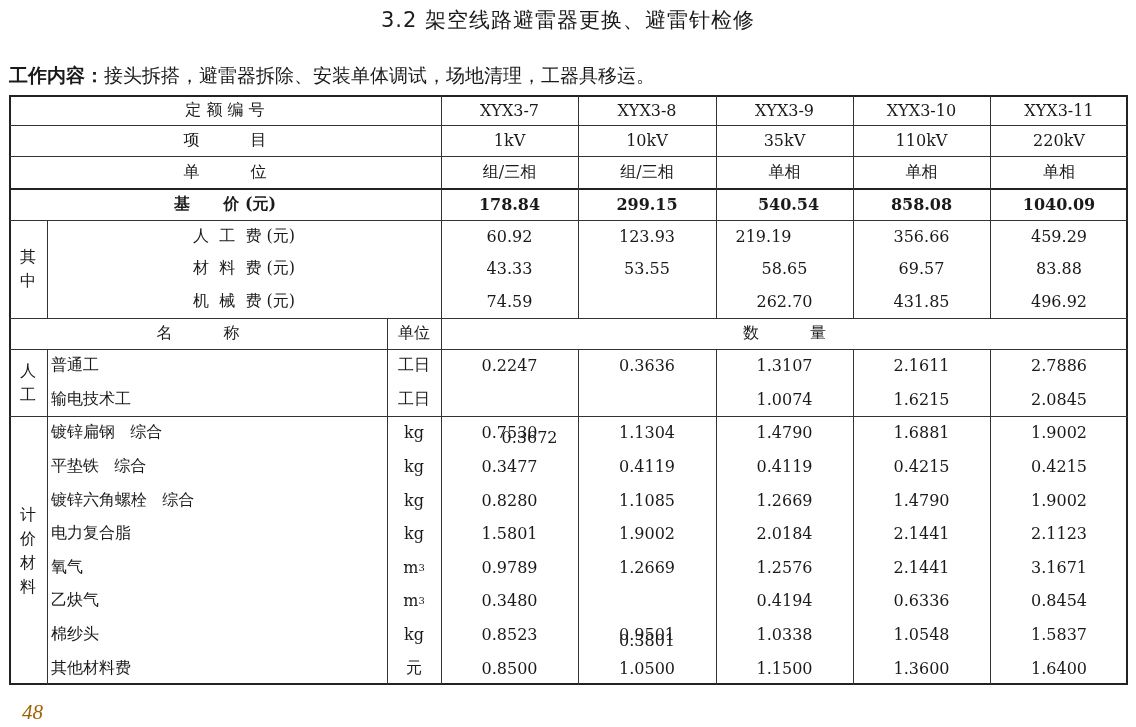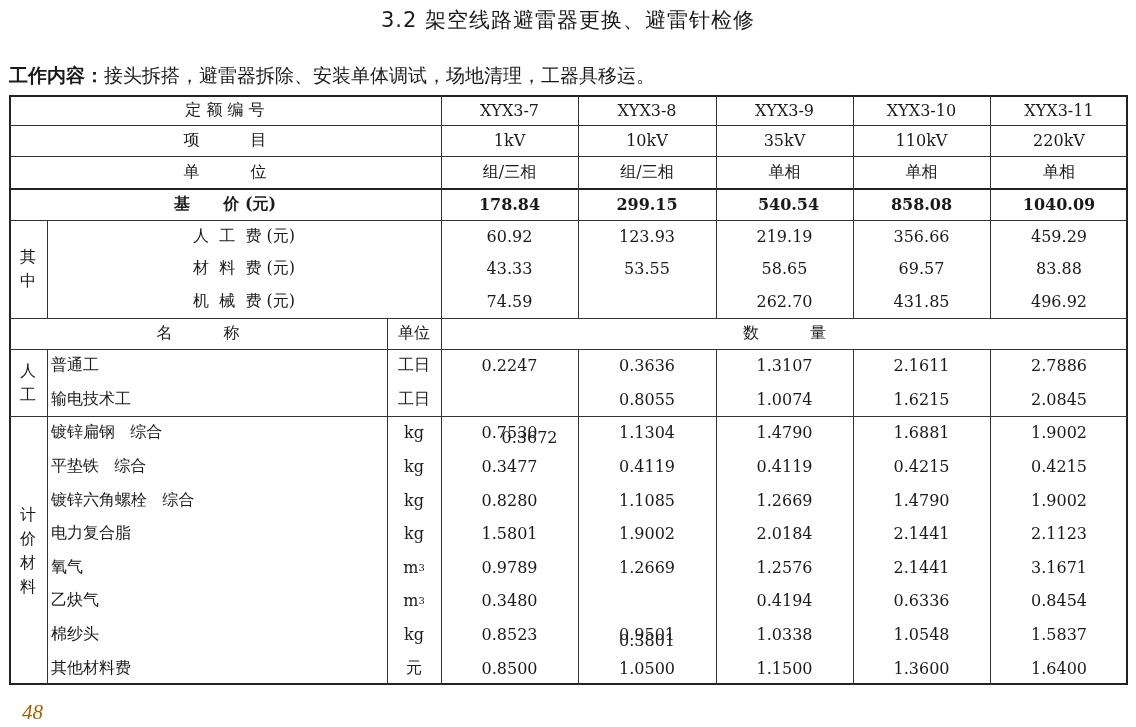--- a/index.html
+++ b/index.html
@@ -54,21 +54,21 @@
     <div class="cell" style="left: 567px; top: -2px; width: 138px; height: 30px;">XYX3-8</div>
     <div class="cell" style="left: 567px; top: 28px; width: 138px; height: 31px;">10kV</div>
     <div class="cell" style="left: 567px; top: 59px; width: 138px; height: 32px;">组/三相</div>
     <div class="cell bold" style="left: 567px; top: 91px; width: 138px; height: 32px;">299.15</div>
     <div class="cell" style="left: 567px; top: 123px; width: 138px; height: 32.6667px;">123.93</div>
     <div class="cell" style="left: 567px; top: 155.667px; width: 138px; height: 32.6667px;">53.55</div>
     <div class="cell" style="left: 705px; top: -2px; width: 137px; height: 30px;">XYX3-9</div>
     <div class="cell" style="left: 705px; top: 28px; width: 137px; height: 31px;">35kV</div>
     <div class="cell" style="left: 705px; top: 59px; width: 137px; height: 32px;">单相</div>
     <div class="cell bold" style="left: 705px; top: 91px; width: 137px; height: 32px; padding-left: 8px;">540.54</div>
-    <div class="cell" style="left: 705px; top: 123px; width: 137px; height: 32.6667px;">219.19</div>
+    <div class="cell" style="left: 684px; top: 123px; width: 137px; height: 32.6667px;">219.19</div>
     <div class="cell" style="left: 705px; top: 155.667px; width: 137px; height: 32.6667px;">58.65</div>
     <div class="cell" style="left: 705px; top: 188.333px; width: 137px; height: 32.6667px;">262.70</div>
     <div class="cell" style="left: 842px; top: -2px; width: 137px; height: 30px;">XYX3-10</div>
     <div class="cell" style="left: 842px; top: 28px; width: 137px; height: 31px;">110kV</div>
     <div class="cell" style="left: 842px; top: 59px; width: 137px; height: 32px;">单相</div>
     <div class="cell bold" style="left: 842px; top: 91px; width: 137px; height: 32px;">858.08</div>
     <div class="cell" style="left: 842px; top: 123px; width: 137px; height: 32.6667px;">356.66</div>
     <div class="cell" style="left: 842px; top: 155.667px; width: 137px; height: 32.6667px;">69.57</div>
     <div class="cell" style="left: 842px; top: 188.333px; width: 137px; height: 32.6667px;">431.85</div>
     <div class="cell" style="left: 979px; top: -2px; width: 138px; height: 30px;">XYX3-11</div>
@@ -82,21 +82,20 @@
     <div class="cell left" style="left: 36px; top: 252px; width: 340px; height: 33.5px;">普通工</div>
     <div class="cell" style="left: 376px; top: 252px; width: 54px; height: 33.5px;">工日</div>
     <div class="cell" style="left: 430px; top: 252px; width: 137px; height: 33.5px;">0.2247</div>
     <div class="cell" style="left: 567px; top: 252px; width: 138px; height: 33.5px;">0.3636</div>
     <div class="cell" style="left: 705px; top: 252px; width: 137px; height: 33.5px;">1.3107</div>
     <div class="cell" style="left: 842px; top: 252px; width: 137px; height: 33.5px;">2.1611</div>
     <div class="cell" style="left: 979px; top: 252px; width: 138px; height: 33.5px;">2.7886</div>
     <div class="cell left" style="left: 36px; top: 285.5px; width: 340px; height: 33.5px;">输电技术工</div>
     <div class="cell" style="left: 376px; top: 285.5px; width: 54px; height: 33.5px;">工日</div>
     <div class="cell" style="left: 450px; top: 285.5px; width: 137px; height: 33.5px; margin-top: 38px;">0.3672</div>
-    <div class="cell" style="left: 567px; top: 285.5px; width: 138px; height: 33.5px;">0.8055</div>
     <div class="cell" style="left: 705px; top: 285.5px; width: 137px; height: 33.5px;">1.0074</div>
     <div class="cell" style="left: 842px; top: 285.5px; width: 137px; height: 33.5px;">1.6215</div>
     <div class="cell" style="left: 979px; top: 285.5px; width: 138px; height: 33.5px;">2.0845</div>
     <div class="cell vert" style="left: -2px; top: 319px; width: 38px; height: 269px;"><span>计</span><span>价</span><span>材</span><span>料</span></div>
     <div class="cell left" style="left: 36px; top: 319px; width: 340px; height: 33.625px;">镀锌扁钢   综合</div>
     <div class="cell" style="left: 376px; top: 319px; width: 54px; height: 33.625px;">kg</div>
     <div class="cell" style="left: 430px; top: 319px; width: 137px; height: 33.625px;">0.7530</div>
     <div class="cell" style="left: 567px; top: 319px; width: 138px; height: 33.625px;">1.1304</div>
     <div class="cell" style="left: 705px; top: 319px; width: 137px; height: 33.625px;">1.4790</div>
     <div class="cell" style="left: 842px; top: 319px; width: 137px; height: 33.625px;">1.6881</div>

